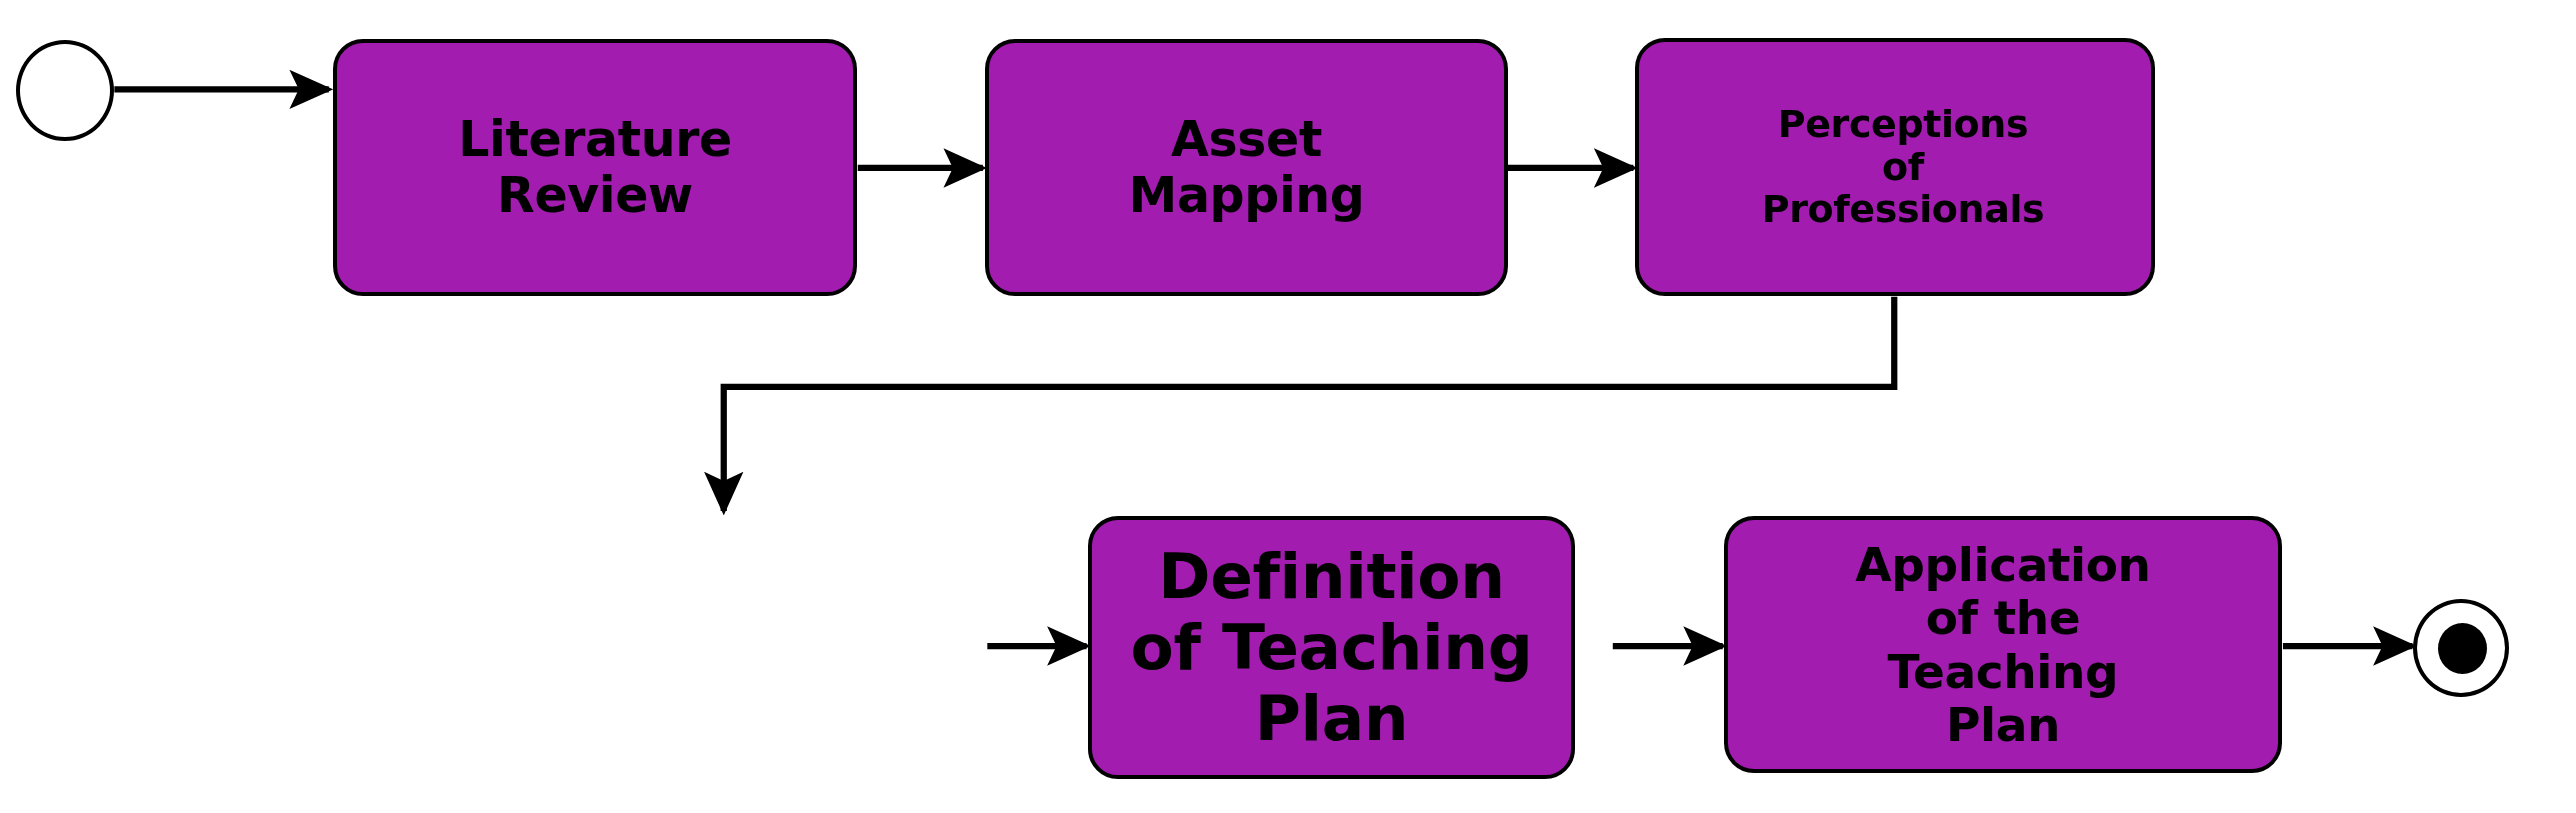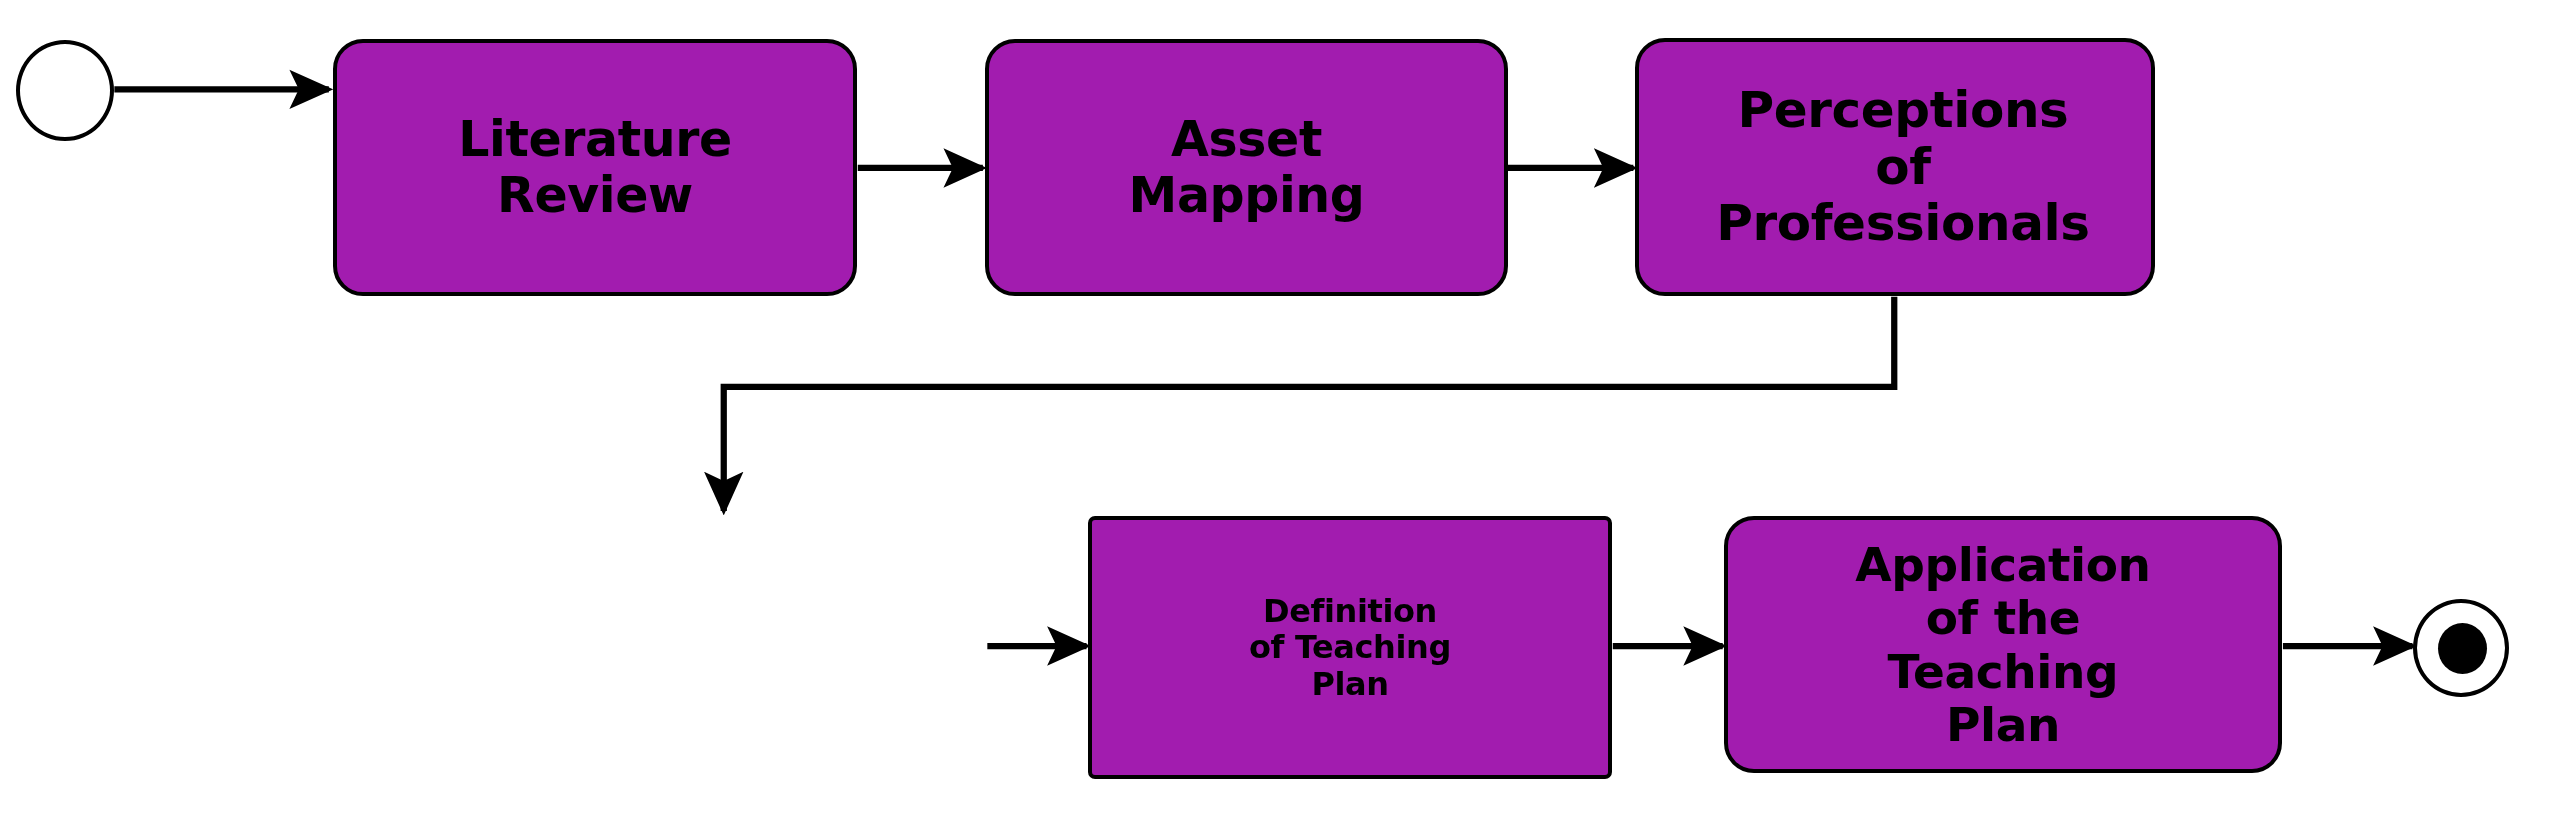--- a/index.html
+++ b/index.html
@@ -95,28 +95,28 @@
   <div class="node-box" style="left:333px; top:39px; width:524px; height:257px; font-size:49px;">
     <span class="node-label">Literature
 Review</span>
   </div>
 
   <div class="node-box" style="left:985px; top:39px; width:523px; height:257px; font-size:49px;justify-content:center;">
     <span class="node-label">Asset
 Mapping</span>
   </div>
 
-  <div class="node-box" style="left:1635px; top:38px; width:520px; height:258px; font-size:50px;padding-left:16px;">
+  <div class="node-box" style="left:1635px; top:38px; width:520px; height:258px; font-size:38px;padding-left:16px;">
     <span class="node-label">Perceptions
 of
 Professionals</span>
   </div>
 
 
-  <div class="node-box" style="left:1088px; top:516px; width:524px; height:263px; font-size:32px;border-radius:7px;">
+  <div class="node-box" style="left:1088px; top:516px; width:487px; height:263px; font-size:63px;">
     <span class="node-label">Definition
 of Teaching
 Plan</span>
   </div>
 
   <div class="node-box" style="left:1724px; top:516px; width:558px; height:257px; font-size:47px;">
     <span class="node-label">Application
 of the
 Teaching
 Plan</span>

